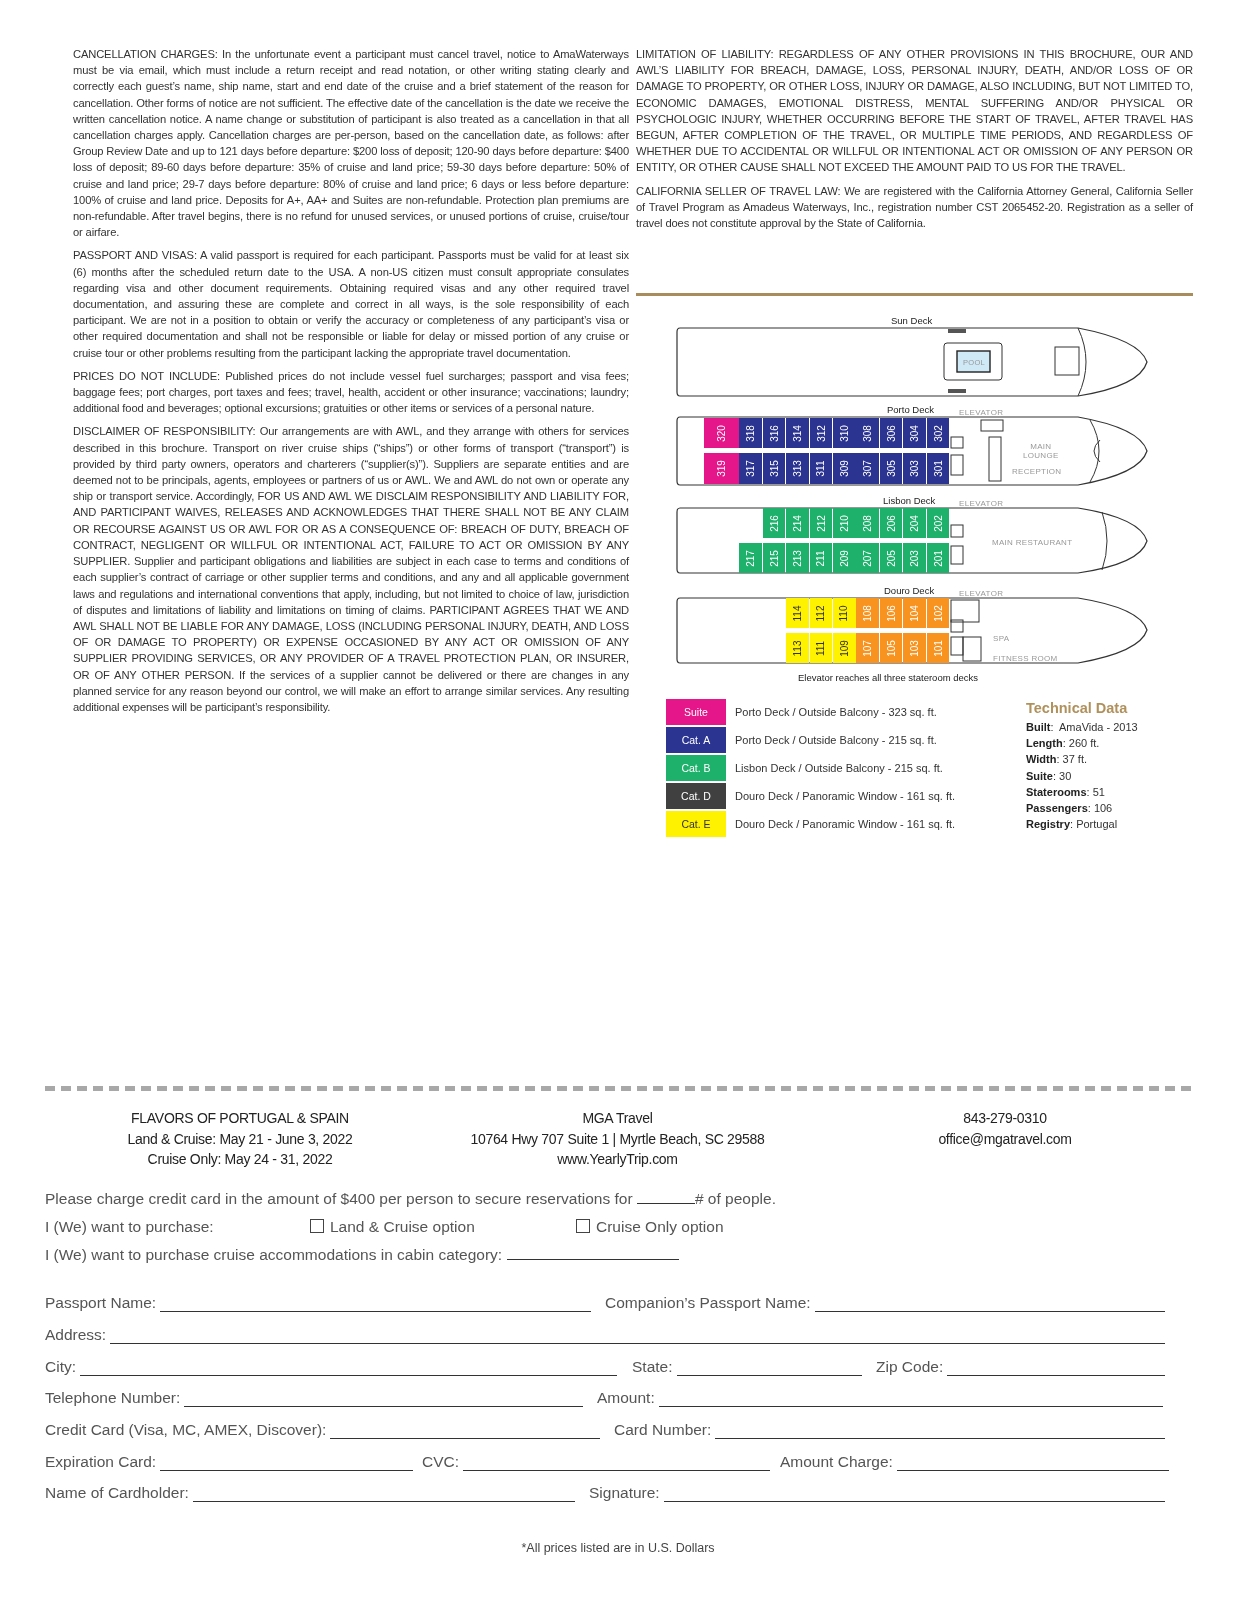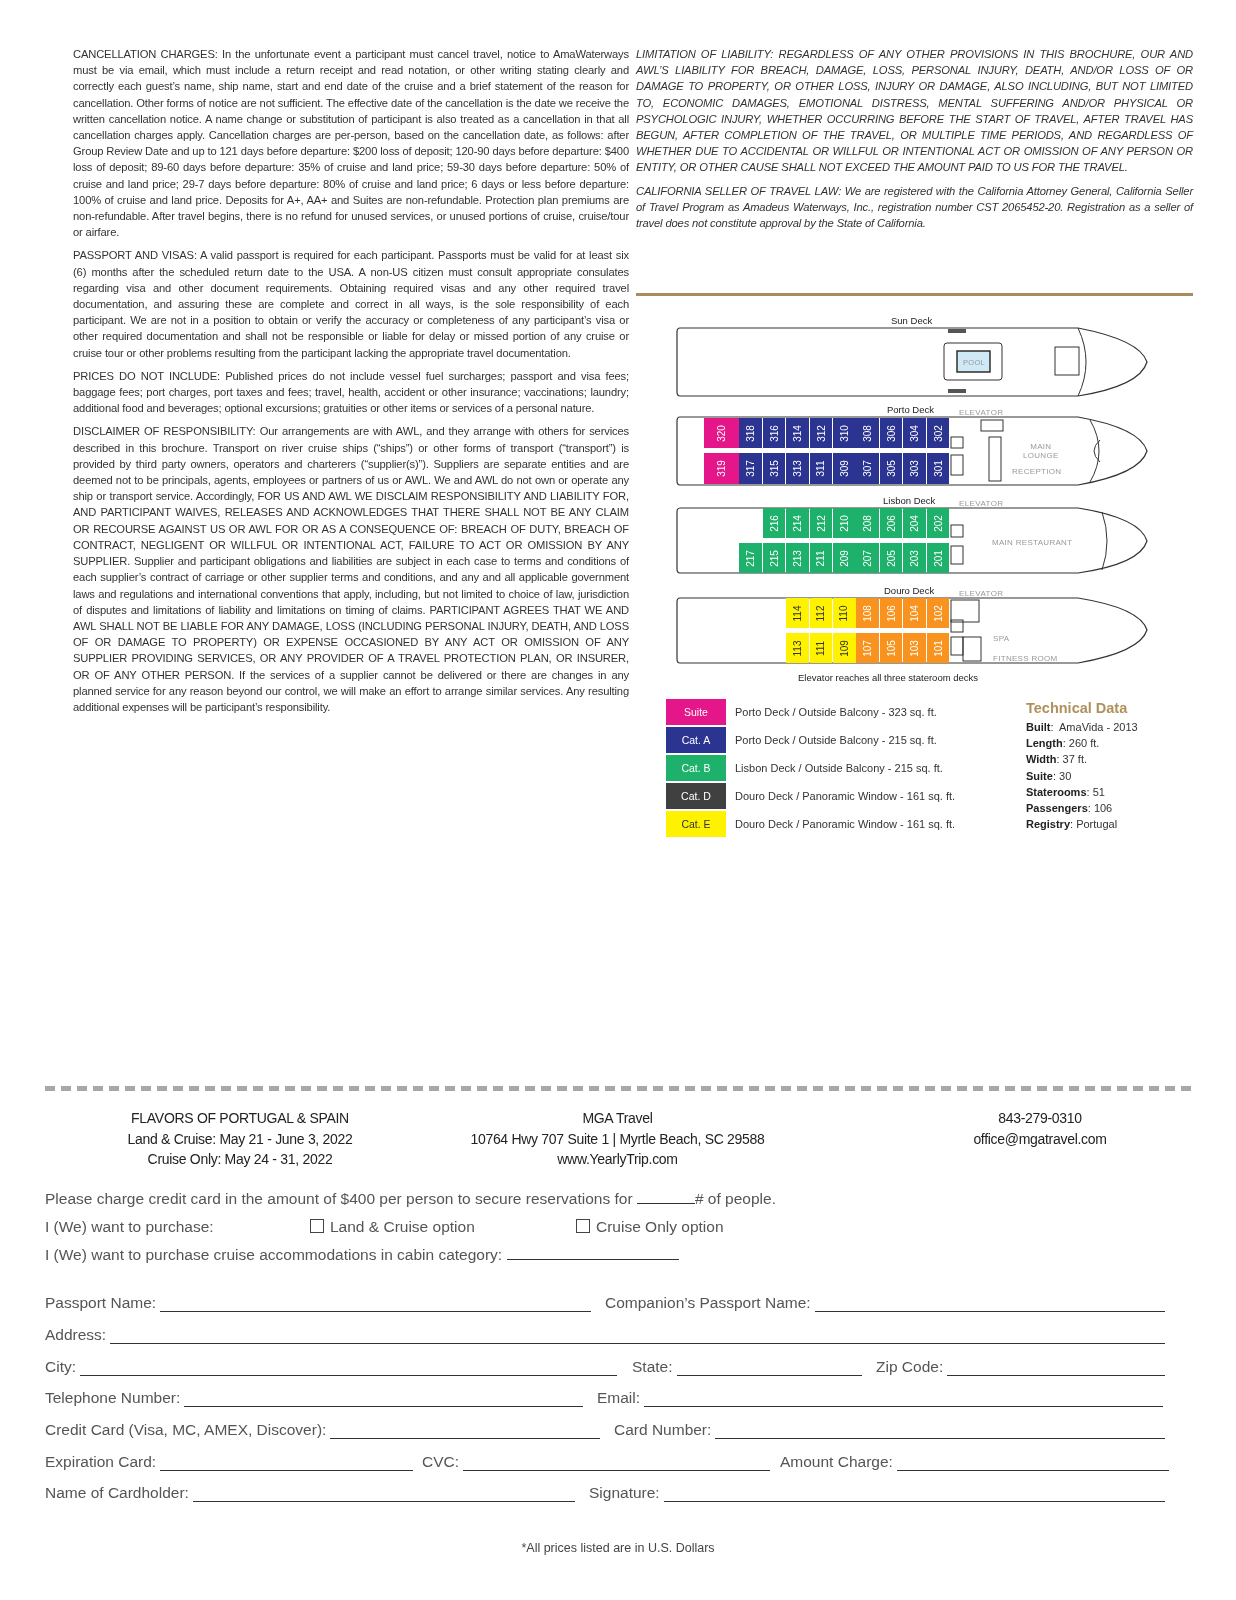--- a/index.html
+++ b/index.html
@@ -1,18 +1,18 @@
 <!DOCTYPE html>
 <html><head>
 <meta charset="utf-8">
 <style>
   * { box-sizing: border-box; margin: 0; padding: 0; }
   body { width: 1236px; height: 1600px; background: #fff; font-family: "DejaVu Sans", sans-serif; color: #3a3a3a; position: relative; overflow: hidden; }
   .col-left { position: absolute; left: 37px; top: 46px; width: 556px; margin-left: 36px; }
-  .col-right { position: absolute; left: 636px; top: 46px; width: 557px; font-style: italic; }
+  .col-right { position: absolute; left: 636px; top: 46px; width: 557px; }
   .para { font-size: 11.2px; line-height: 16.2px; text-align: justify; margin-bottom: 7px; letter-spacing: -0.15px; color: #333; font-family: "Liberation Sans", sans-serif; }
   .gold-rule { position: absolute; left: 636px; top: 293px; width: 557px; height: 3px; background: #a98c5b; }
   .deck-label { position: absolute; font-size: 9.5px; color: #222; font-family: "Liberation Sans", sans-serif; }
   .elev-label { position: absolute; font-size: 8px; color: #999; letter-spacing: 0.4px; font-family: "Liberation Sans", sans-serif; }
   .room-label { position: absolute; font-size: 8px; color: #999; letter-spacing: 0.3px; font-family: "Liberation Sans", sans-serif; text-align:center; line-height: 9px; }
   .cabin { position: absolute; display: flex; align-items: center; justify-content: center; color: #fff; font-size: 10px; font-family: "Liberation Sans", sans-serif; }
   .cabin span { transform: rotate(-90deg); white-space: nowrap; }
   .cabin.e span { color: #333; }
   .elev-note { position: absolute; left: 798px; top: 672px; font-size: 9.5px; color: #222; font-family: "Liberation Sans", sans-serif; }
 
@@ -304,21 +304,21 @@
 <div class="footer-col" style="left:95px;width:290px">
   <div>FLAVORS OF PORTUGAL &amp; SPAIN</div>
   <div>Land &amp; Cruise: May 21 - June 3, 2022</div>
   <div>Cruise Only: May 24 - 31, 2022</div>
 </div>
 <div class="footer-col" style="left:445px;width:345px">
   <div>MGA Travel</div>
   <div>10764 Hwy 707 Suite 1 | Myrtle Beach, SC 29588</div>
   <div>www.YearlyTrip.com</div>
 </div>
-<div class="footer-col" style="left:940px;width:200px">
+<div class="footer-col" style="left:905px;width:200px">
   <div>843-279-0310</div>
   <div>office@mgatravel.com</div>
 </div>
 
 <div class="form">
   <div class="form-line" style="top:0">
     <span>Please charge credit card in the amount of $400 per person to secure reservations for </span><span class="blank" style="width:58px"></span><span># of people.</span>
   </div>
   <div class="form-line" style="top:28px">
     <span>I (We) want to purchase:</span>
@@ -358,21 +358,21 @@
   <div class="field" style="top:168px;left:831px;width:289px">
       <span class="lbl">Zip Code:</span>
       <span class="ln"></span>
     </div>
 
   <div class="field" style="top:199px;left:0;width:538px">
       <span class="lbl">Telephone Number:</span>
       <span class="ln"></span>
     </div>
   <div class="field" style="top:199px;left:552px;width:566px">
-      <span class="lbl">Email:</span>
+      <span class="lbl">Amount:</span>
       <span class="ln"></span>
     </div>
 
   <div class="field" style="top:231px;left:0;width:555px">
       <span class="lbl">Credit Card (Visa, MC, AMEX, Discover):</span>
       <span class="ln"></span>
     </div>
   <div class="field" style="top:231px;left:569px;width:551px">
       <span class="lbl">Card Number:</span>
       <span class="ln"></span>

